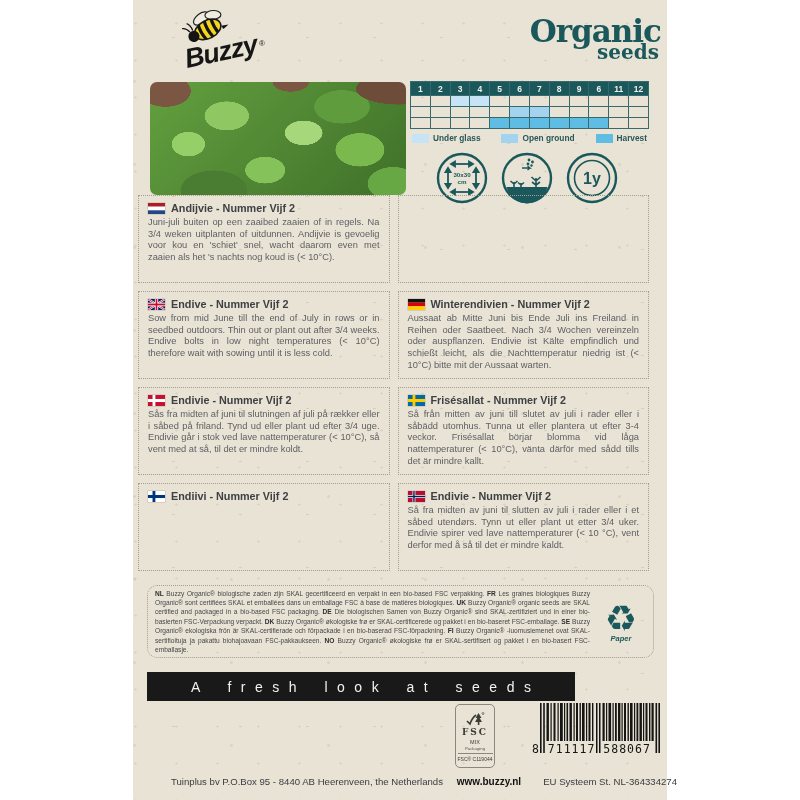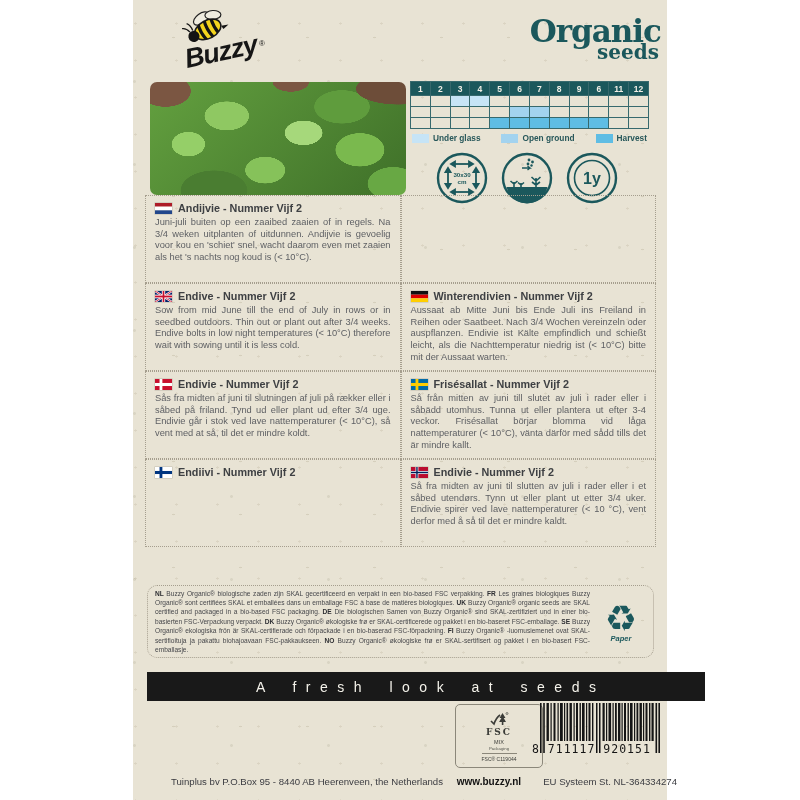--- a/index.html
+++ b/index.html
@@ -45,44 +45,44 @@
   .cal-cell{flex:1;height:11px;border-right:1px solid #37696d;border-bottom:1px solid #37696d;box-sizing:border-box;}
   .cal-head .cal-cell{height:14px;background:#1b585c;color:#f2efe6;font-weight:bold;font-size:8.5px;
     display:flex;align-items:center;justify-content:center;}
   .legend{display:flex;justify-content:space-between;margin-top:4px;padding:0 2px;}
   .legend-item{display:flex;align-items:center;gap:4px;}
   .legend-swatch{width:17px;height:9px;}
   .legend-label{font-size:8.3px;font-weight:bold;color:#27575a;}
   .icons{display:flex;gap:11px;margin:8px 0 0 25px;}
 
   
-  .langs{position:absolute;left:12px;top:195px;width:511px;display:grid;
-    grid-template-columns:1fr 1fr;grid-auto-rows:88px;}
+  .langs{position:absolute;left:5px;top:195px;width:511px;display:grid;
+    grid-template-columns:1fr 1fr;gap:8px;grid-auto-rows:88px;}
   .lang{border:1px dotted #a59e8e;padding:6px 9px 5px;overflow:hidden;box-sizing:border-box;}
   .lang-h{display:flex;align-items:center;gap:6px;}
   .flag{width:17px;height:11px;flex:none;box-shadow:0 0 0 .5px rgba(0,0,0,.18);}
   .lang-title{font-size:10.8px;font-weight:bold;color:#3e4043;}
   .lang-body{margin:3px 0 0;font-size:9.3px;line-height:1.26;color:#5d5f63;text-align:justify;}
 
   
   .legal{position:absolute;left:14px;top:585px;width:507px;height:73px;border:1px dotted #a59e8e;
     border-radius:10px;padding:5px 7px;display:flex;gap:6px;box-sizing:border-box;align-items:center;}
   .legal-text{flex:1;font-size:6.6px;line-height:1.42;color:#46474b;text-align:justify;}
   .legal-text b{color:#2e2f33;}
   .paper{width:50px;display:flex;flex-direction:column;align-items:center;justify-content:center;color:#1b585c;}
   .paper .glyph{font-size:36px;line-height:1;}
   .paper .lbl{font-size:7.5px;font-weight:bold;font-style:italic;margin-top:-3px;}
 
   
-  .banner{position:absolute;left:14px;top:672px;width:558px;height:29px;background:#191919;color:#f4f2ea;
+  .banner{position:absolute;left:14px;top:672px;width:428px;height:29px;background:#191919;color:#f4f2ea;
     display:flex;align-items:center;justify-content:center;font-size:14px;letter-spacing:.68em;
     word-spacing:.35em;box-sizing:border-box;padding-left:.68em;}
 
   
-  .fsc{position:absolute;left:322px;top:704px;width:88px;height:64px;border:1px solid #8b877a;border-radius:5px;
+  .fsc{position:absolute;left:322px;top:704px;width:40px;height:64px;border:1px solid #8b877a;border-radius:5px;
     display:flex;flex-direction:column;align-items:center;justify-content:center;color:#3b3c38;box-sizing:border-box;}
   .fsc .name{font-family:"DejaVu Serif",serif;font-weight:bold;font-size:9px;letter-spacing:2px;line-height:1;}
   .fsc .mix{font-size:5.5px;margin-top:2px;}
   .fsc .pkg{font-size:4.3px;color:#55564f;margin-top:1px;}
   .fsc .code{font-size:5px;margin-top:2px;border-top:1px solid #8b877a;padding-top:2px;}
   .barcode{position:absolute;left:399px;top:703px;width:130px;height:62px;}
   .barcode svg{position:absolute;right:0;top:0;}
   .digits{position:absolute;left:0;top:39px;width:130px;font-family:"DejaVu Sans Mono",monospace;
     font-size:11.5px;letter-spacing:1px;color:#151515;}
 
@@ -388,21 +388,21 @@
           <rect x="96.5" width="1.8" height="38"></rect>
         <rect x="99.5" width="2.4" height="38"></rect>
           <rect x="103" width="1.2" height="38"></rect>
           <rect x="105.5" width="2" height="38"></rect>
         <rect x="109" width="1.4" height="38"></rect>
           <rect x="111.5" width="2.2" height="38"></rect>
         <rect x="115.5" width="1.6" height="50"></rect>
           <rect x="118.4" width="1.6" height="50"></rect>
       </g>
     </svg>
-    <div class="digits">8 711117 920151</div>
+    <div class="digits">8 711117 588067</div>
   </div>
 
   <div class="footer">
     <span class="addr">Tuinplus bv P.O.Box 95 - 8440 AB Heerenveen, the Netherlands</span>
     <span class="site">www.buzzy.nl</span>
     <span class="eu">EU Systeem St.  NL-364334274</span>
   </div>
 
 </div>
 

